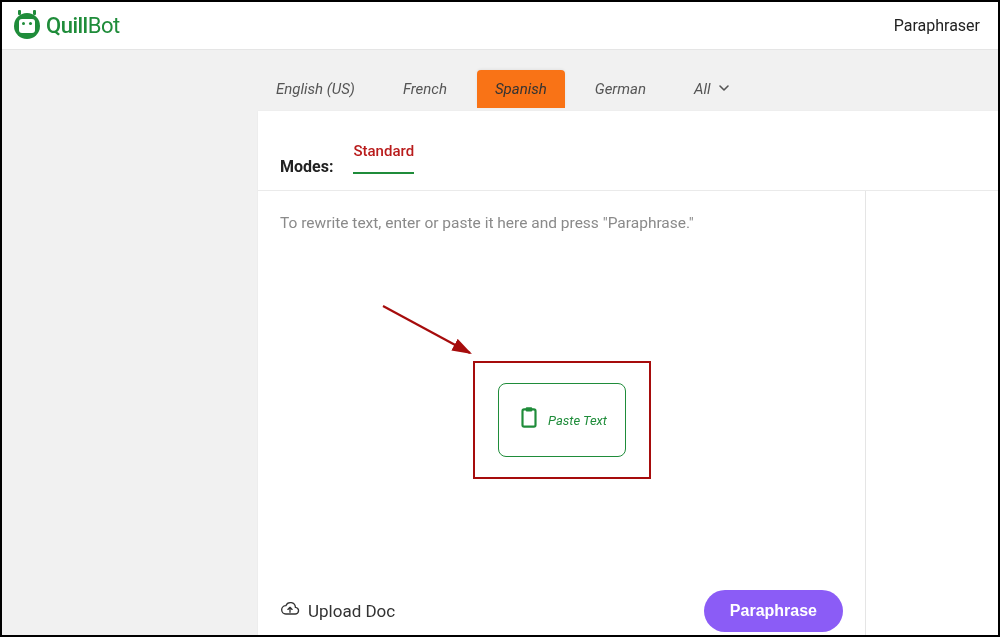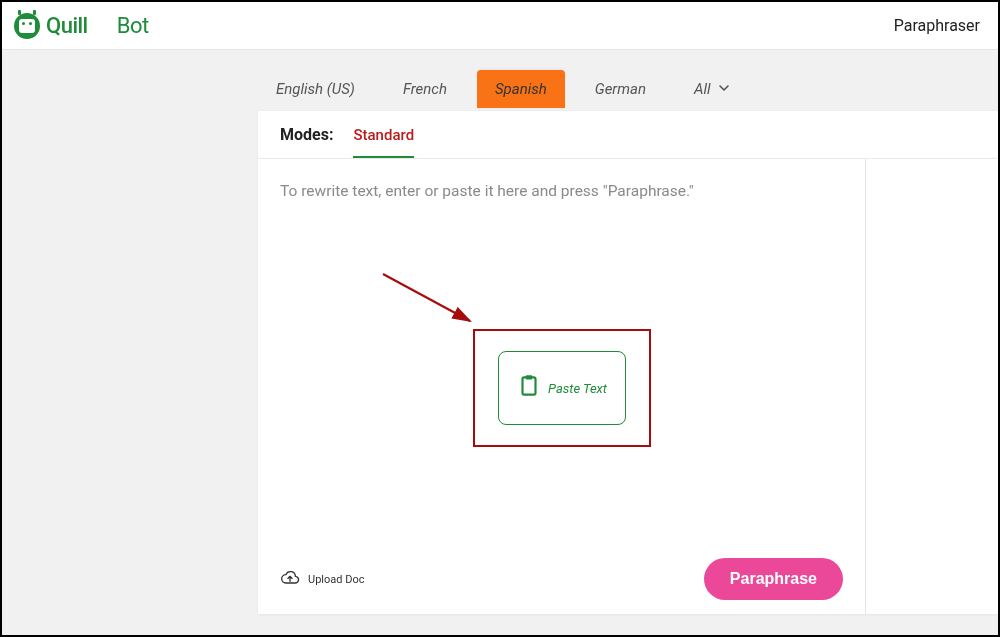--- a/index.html
+++ b/index.html
@@ -66,21 +66,21 @@
     background: #1f8c3a;
     border-radius: 50%;
     box-shadow: 7px 0 0 #1f8c3a;
   }
   .logo-text {
     font-size: 22px;
     font-weight: 500;
     letter-spacing: -0.5px;
   }
   .logo-text .q1 { color: #1f8c3a; }
-  .logo-text .q2 { color: #1f8c3a; font-weight:400;margin-left:29px; }
+  .logo-text .q2 { color: #1f8c3a; font-weight:400; }
   .page-title {
     font-size: 16px;
     font-weight: 400;
     color: #222;
     margin-left: 40px;
   }
 
   .workspace {
     background: #f1f1f1;
     width: 100%;
@@ -128,20 +128,21 @@
     align-items: center;
     padding: 14px 22px 0 22px;
     gap: 20px;
     border-bottom: 1px solid #eaeaea;
   }
   .modes-label {
     font-size: 16px;
     font-weight: 700;
     color: #222;
     padding-bottom: 14px;
+    margin-top: 32px;
   }
   .mode-tab {
     font-size: 15px;
     color: #b91c1c;
     font-weight: 500;
     padding-bottom: 12px;
     border-bottom: 2px solid #1f8c3a;
     cursor: pointer;
   }
 
@@ -206,25 +207,25 @@
     right: 22px;
     display: flex;
     align-items: center;
     justify-content: space-between;
   }
   .upload-doc {
     display: flex;
     align-items: center;
     gap: 8px;
     color: #333;
-    font-size: 11px;
+    font-size: 17px;
     cursor: pointer;
   }
   .paraphrase-btn {
-    background: #ec4899;
+    background: #8b5cf6;
     color: #fff;
     font-size: 16px;
     font-weight: 600;
     border: none;
     border-radius: 999px;
     padding: 12px 26px;
     cursor: pointer;
   }
   .output-col {
     flex: 1;

